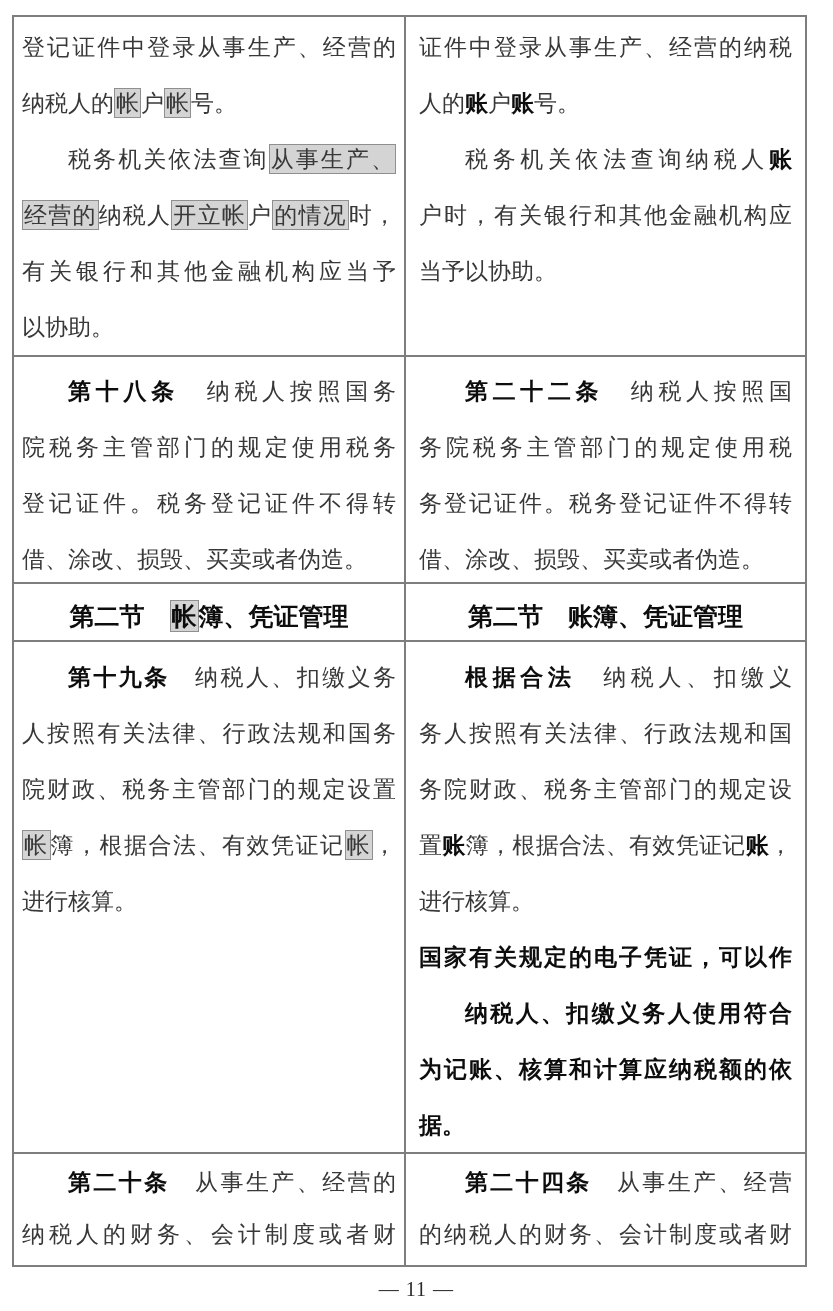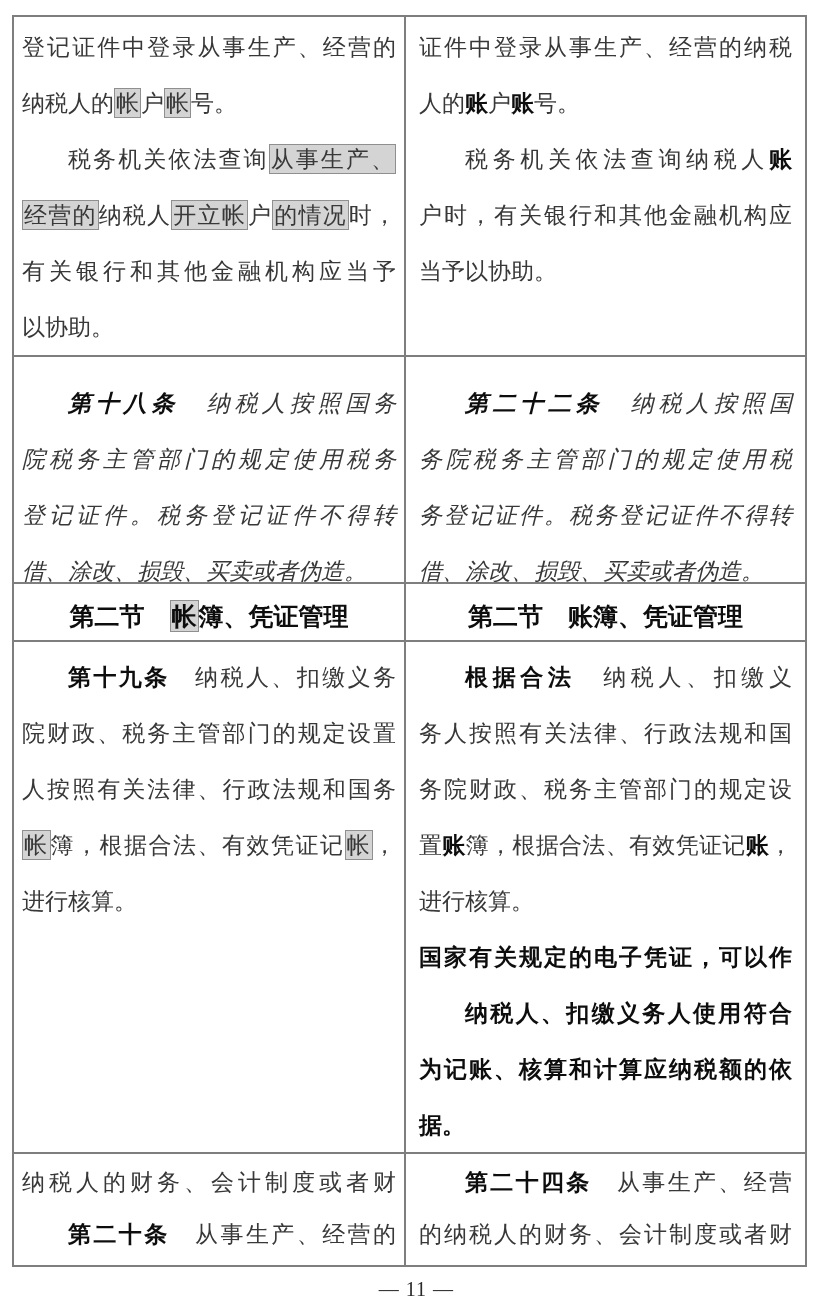--- a/index.html
+++ b/index.html
@@ -34,21 +34,21 @@
     overflow:hidden;
     font-size:23px;
     color:var(--txt);
   }
   .cell.left{width:392px;border-right:2px solid var(--bc);padding:0 8px;}
   .cell.right{flex:1;padding:0 13px;}
   
   .trow:nth-child(1){height:340px;}
   .trow:nth-child(1) .cell{padding-top:2px;line-height:56px;}
   .trow:nth-child(2){height:227px;}
-  .trow:nth-child(2) .cell{padding-top:18px;line-height:56px;font-style:italic;}
+  .trow:nth-child(2) .cell{padding-top:6px;line-height:56px;}
   .trow:nth-child(3){height:58px;}
   .trow:nth-child(3) .cell{padding-top:5px;line-height:54px;font-size:25px;}
   .trow:nth-child(4){height:512px;}
   .trow:nth-child(4) .cell{padding-top:7px;line-height:56px;}
   .trow:nth-child(5){height:111px;}
   .trow:nth-child(5) .cell{padding-top:2px;line-height:52px;}
 
   .line{
     text-align:justify;
     text-align-last:justify;
@@ -122,41 +122,41 @@
         <div class="cell left">
           <div class="line"><span class="s-b">第二节</span><span class="s-b">　</span><span class="s-mb">帐</span><span class="s-b">簿、凭证管理</span></div>
         </div>
         <div class="cell right">
           <div class="line"><span class="s-b">第二节</span><span class="s-b">　账簿、凭证管理</span></div>
         </div>
       </div>
       <div class="trow">
         <div class="cell left">
           <div class="line indent"><span class="s-b">第十九条</span><span class="s-n">　纳税人、扣缴义务</span></div>
+          <div class="line"><span class="s-n">人按照有关法律、行政法规和国务</span></div>
           <div class="line"><span class="s-n">院财政、税务主管部门的规定设置</span></div>
-          <div class="line"><span class="s-n">人按照有关法律、行政法规和国务</span></div>
           <div class="line"><span class="s-m">帐</span><span class="s-n">簿，根据合法、有效凭证记</span><span class="s-m">帐</span><span class="s-n">，</span></div>
           <div class="line end"><span class="s-n">进行核算。</span></div>
         </div>
         <div class="cell right">
           <div class="line indent"><span class="s-b">根据合法</span><span class="s-n">　纳税人、扣缴义</span></div>
           <div class="line"><span class="s-n">务人按照有关法律、行政法规和国</span></div>
           <div class="line"><span class="s-n">务院财政、税务主管部门的规定设</span></div>
           <div class="line"><span class="s-n">置</span><span class="s-b">账</span><span class="s-n">簿，根据合法、有效凭证记</span><span class="s-b">账</span><span class="s-n">，</span></div>
           <div class="line end"><span class="s-n">进行核算。</span></div>
           <div class="line"><span class="s-b">国家有关规定的电子凭证，可以作</span></div>
           <div class="line indent"><span class="s-b">纳税人、扣缴义务人使用符合</span></div>
           <div class="line"><span class="s-b">为记账、核算和计算应纳税额的依</span></div>
           <div class="line end"><span class="s-b">据。</span></div>
         </div>
       </div>
       <div class="trow">
         <div class="cell left">
+          <div class="line indent"><span class="s-b">第二十条</span><span class="s-n">　从事生产、经营的</span></div>
           <div class="line"><span class="s-n">纳税人的财务、会计制度或者财</span></div>
-          <div class="line indent"><span class="s-b">第二十条</span><span class="s-n">　从事生产、经营的</span></div>
         </div>
         <div class="cell right">
           <div class="line indent"><span class="s-b">第二十四条</span><span class="s-n">　从事生产、经营</span></div>
           <div class="line"><span class="s-n">的纳税人的财务、会计制度或者财</span></div>
         </div>
       </div>
     </div>
   <div class="footer">— 11 —</div>
 </div>
 

